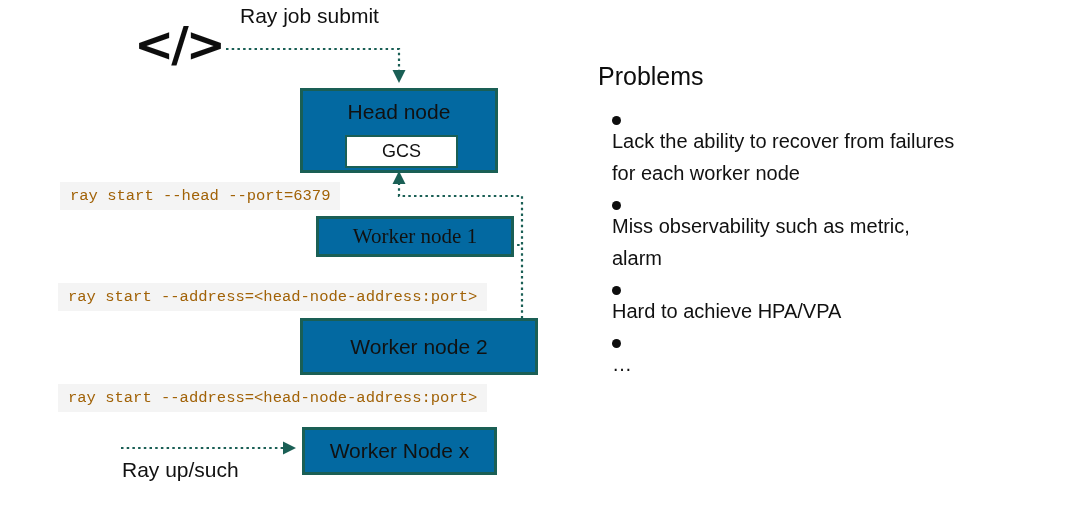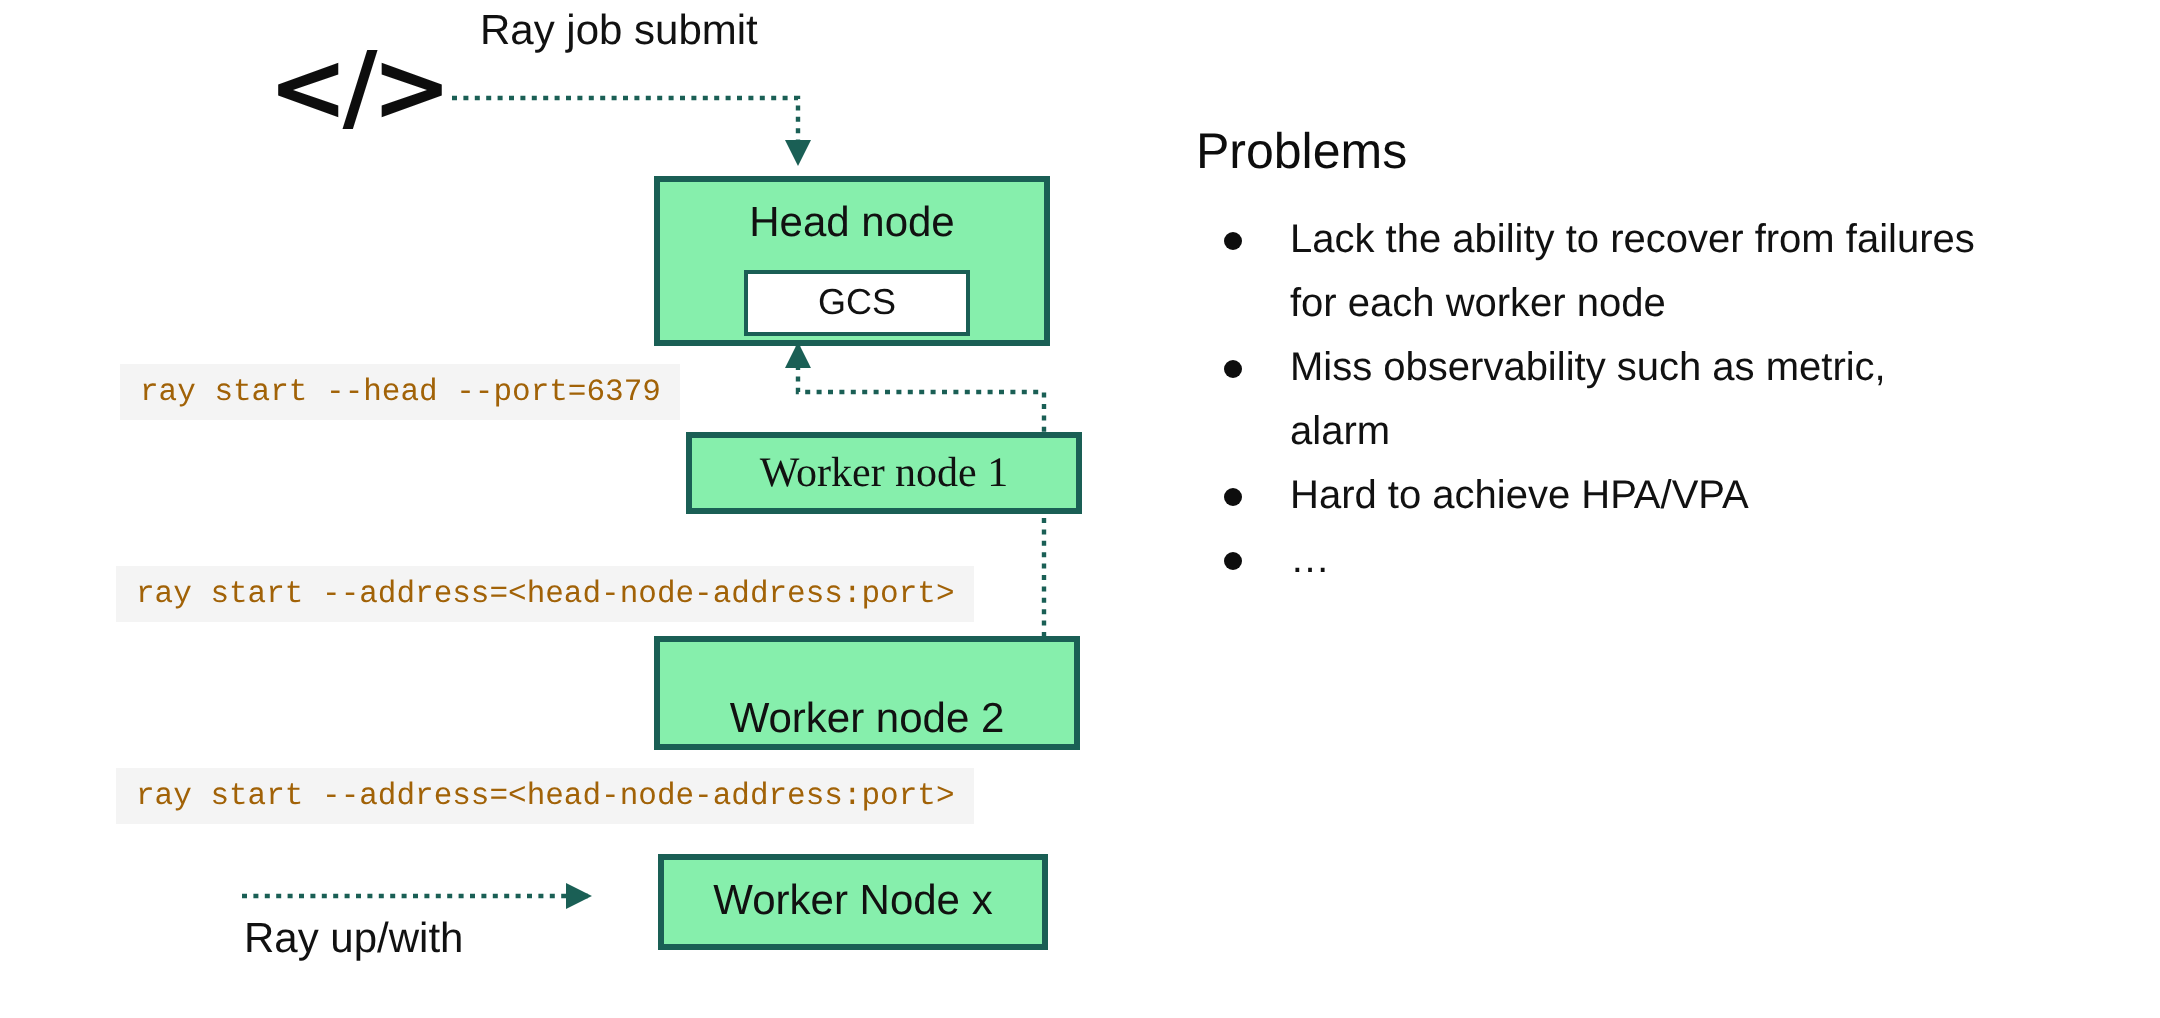--- a/index.html
+++ b/index.html
@@ -8,45 +8,45 @@
   .canvas { position:relative; width:1080px; height:509px; background:#ffffff; overflow:hidden; }
 
   .code-icon { position:absolute; left:134px; top:16px; font-size:48px; font-weight:700;
                color:#0d0d0d; letter-spacing:-3px; font-family:"DejaVu Sans", sans-serif; }
   .submit-label { position:absolute; left:240px; top:4px; font-size:21px; color:var(--ink); }
 
   svg.connectors { position:absolute; left:0; top:0; width:1080px; height:509px; pointer-events:none; }
   svg.connectors path.line { fill:none; stroke:var(--teal); stroke-width:2.2; stroke-dasharray:2.5 3.2; }
   svg.connectors .arrowhead { fill:var(--teal); }
 
-  .node { position:absolute; background:#86efac; border:3px solid var(--teal);
+  .node { position:absolute; background:#0369a1; border:3px solid var(--teal);
           display:flex; align-items:center; justify-content:center;
-          font-size:21px; color:var(--ink);margin-left:27px; }
+          font-size:21px; color:var(--ink); }
   .node-head { left:300px; top:88px; width:198px; height:85px; flex-direction:column;
                justify-content:flex-start; padding-top:9px; }
   .gcs-box { position:absolute; left:42px; top:44px; width:113px; height:33px;
              border:2.5px solid var(--teal); background:#fff;
              display:flex; align-items:center; justify-content:center; font-size:18px; }
   .node-w1 { left:316px; top:216px; width:198px; height:41px;font-family:Liberation Serif, serif; }
-  .node-w2 { left:300px; top:318px; width:213px; height:57px;align-items:flex-end; }
+  .node-w2 { left:300px; top:318px; width:238px; height:57px; }
   .node-wx { left:302px; top:427px; width:195px; height:48px; }
 
   .cmd { position:absolute; background:var(--code-bg); color:#a16207;
          font-family:"Liberation Mono", monospace; font-size:15.5px;
          padding:5px 10px; white-space:nowrap; }
   .cmd-1 { left:60px; top:182px; }
   .cmd-2 { left:58px; top:283px; }
   .cmd-3 { left:58px; top:384px; }
 
   .updown-label { position:absolute; left:122px; top:458px; font-size:21px; color:var(--ink); }
 
   .problems { position:absolute; left:598px; top:62px; width:460px; }
   .problems h2 { font-size:25px; font-weight:400; color:#0d0d0d; margin-bottom:13px; }
   .problems ul { list-style:none; padding-left:14px; }
-  .problems li { display:flex; align-items:flex-start; }
+  .problems li { display:flex; align-items:flex-start;flex-direction:column; }
   .problems .dot { flex:0 0 9px; width:9px; height:9px; border-radius:50%;
                    background:#0d0d0d; margin-top:12px; margin-right:24px; }
   .problems .ptext { font-size:20px; line-height:32px; color:var(--ink); white-space:pre-line; }
 </style>
 </head>
 <body>
 
 <div class="canvas">
 
   <div class="code-icon">&lt;/&gt;</div>
@@ -83,21 +83,21 @@
   <div class="node node-w2">
     <span>Worker node 2</span>
   </div>
 
   <div class="cmd cmd-3">ray start --address=&lt;head-node-address:port&gt;</div>
 
   <div class="node node-wx">
     <span>Worker Node x</span>
   </div>
 
-  <div class="updown-label">Ray up/with</div>
+  <div class="updown-label">Ray up/such</div>
 
   <div class="problems">
     <h2>Problems</h2>
     <ul>
       <li>
         <span class="dot"></span>
         <span class="ptext">Lack the ability to recover from failures
 for each worker node</span>
       </li>
       <li>

